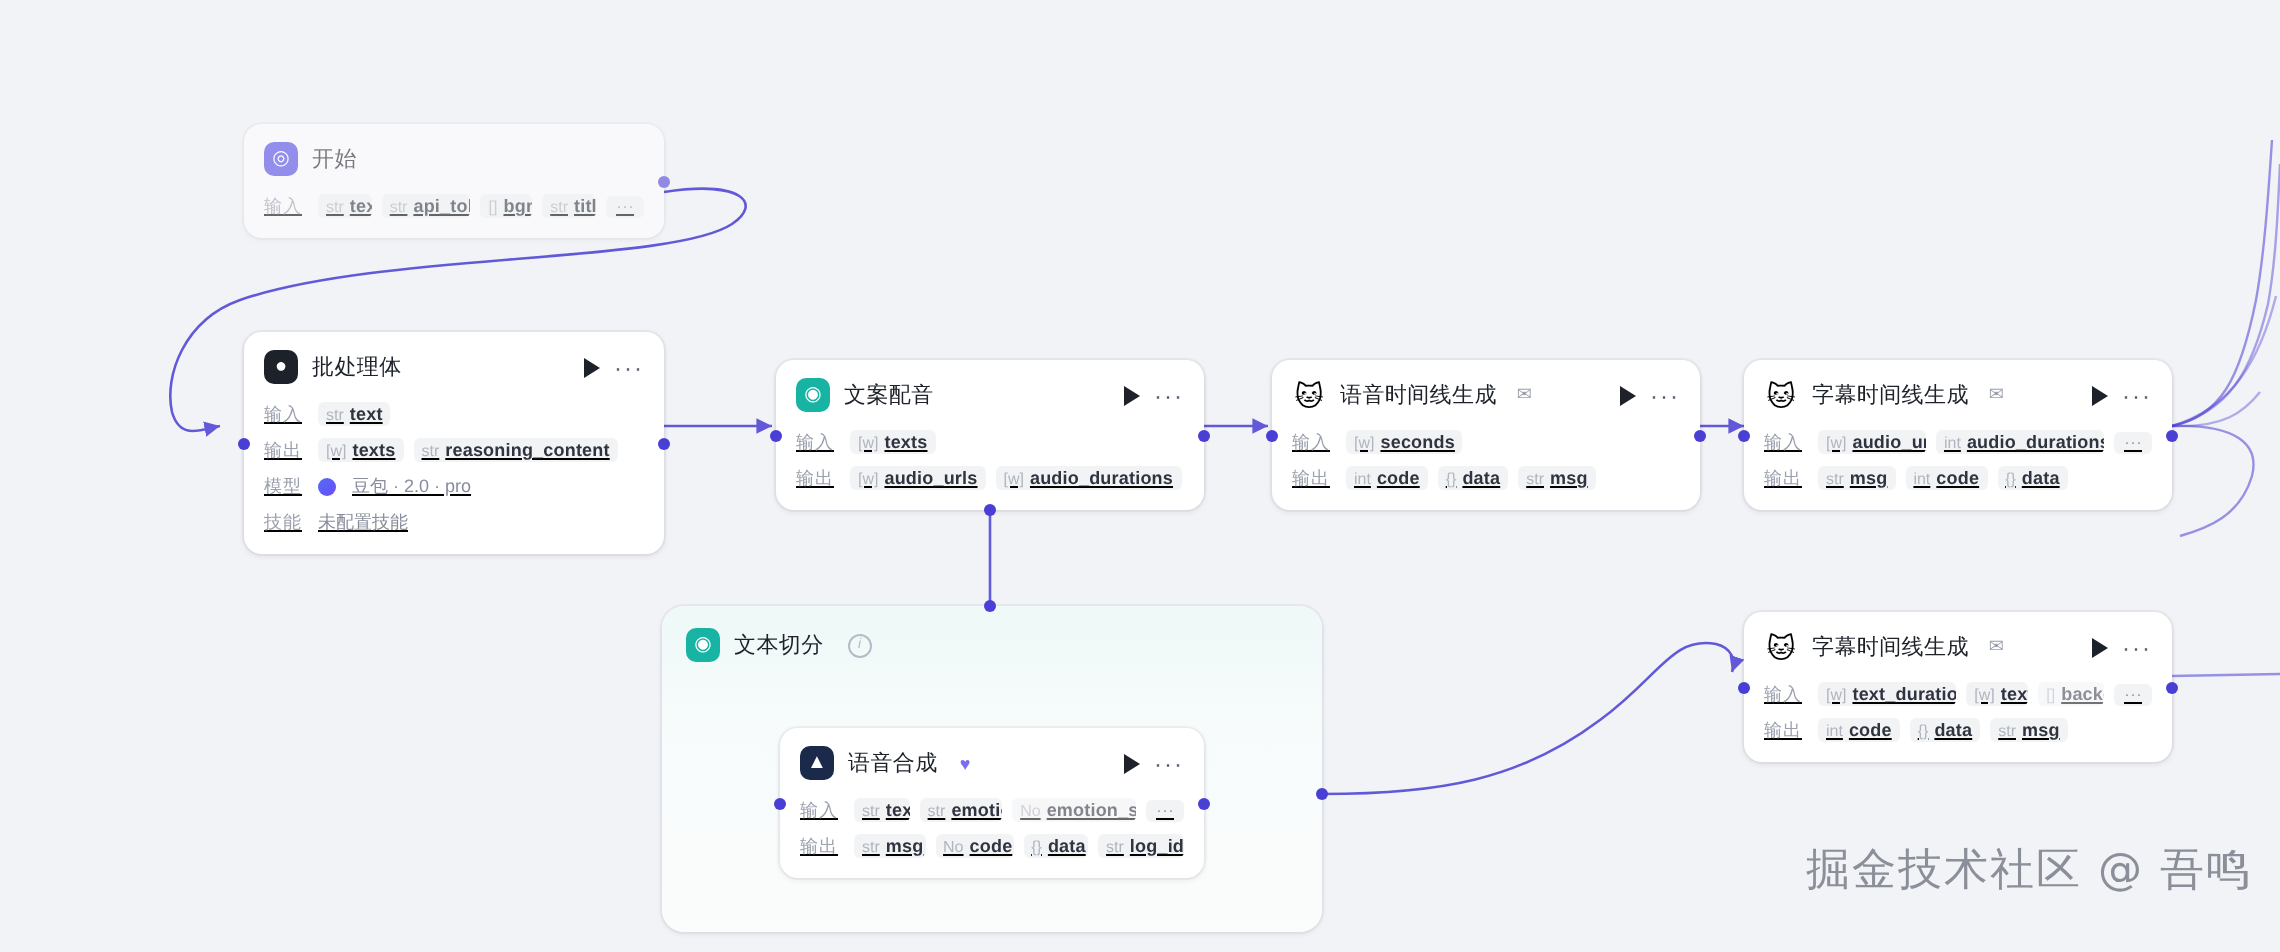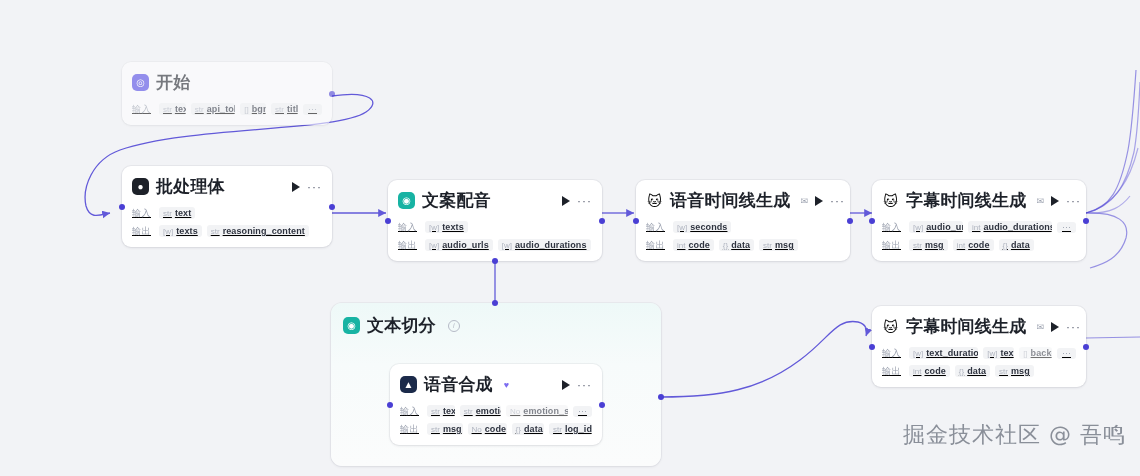--- a/index.html
+++ b/index.html
@@ -34,21 +34,21 @@
     flex:0 0 auto;
     display:flex;align-items:center;justify-content:center;
     font-size:10px;line-height:1;color:#fff;
   }
   .node-icon.purple{background:#4f46e5;}
   .node-icon.dark{background:#1d2129;}
   .node-icon.teal{background:#17b3a3;}
   .node-icon.blue{background:#1b2a4a;}
   .node-icon.emoji{background:transparent;font-size:14px;color:inherit;}
   .node-title{
-    font-size:17px;color:#1d2129;font-weight:700;
+    font-size:11px;color:#1d2129;font-weight:400;
     white-space:nowrap;letter-spacing:.2px;
   }
   .title-badge{font-size:9px;color:#9aa0ae;margin-left:3px;}
   .head-actions{margin-left:auto;display:flex;align-items:center;gap:7px;}
   .play-btn{
     width:0;height:0;border-style:solid;border-width:5px 0 5px 8px;
     border-color:transparent transparent transparent #1d2129;
     display:inline-block;
   }
   .more-btn{color:#5b6072;font-size:12px;line-height:4px;letter-spacing:1px;}
@@ -199,20 +199,29 @@
         <span class="row-label">输出</span>
         <span class="tag">
           <span class="tp">[w]</span>
           <span class="tn">texts</span>
         </span>
         <span class="tag">
           <span class="tp">str</span>
           <span class="tn">reasoning_content</span>
         </span>
       </div>
+      <div class="row">
+        <span class="row-label">模型</span>
+        <span class="model-dot"></span>
+        <span class="plain">豆包 · 2.0 · pro</span>
+      </div>
+      <div class="row">
+        <span class="row-label">技能</span>
+        <span class="plain">未配置技能</span>
+      </div>
     </div>
     <span class="port l"></span>
     <span class="port r"></span>
   </div>
 
   <div class="node" style="left:388px;top:180px;width:214px;">
     <div class="node-head">
       <span class="node-icon teal">◉</span>
       <span class="node-title">文案配音</span>
       <span class="head-actions">

